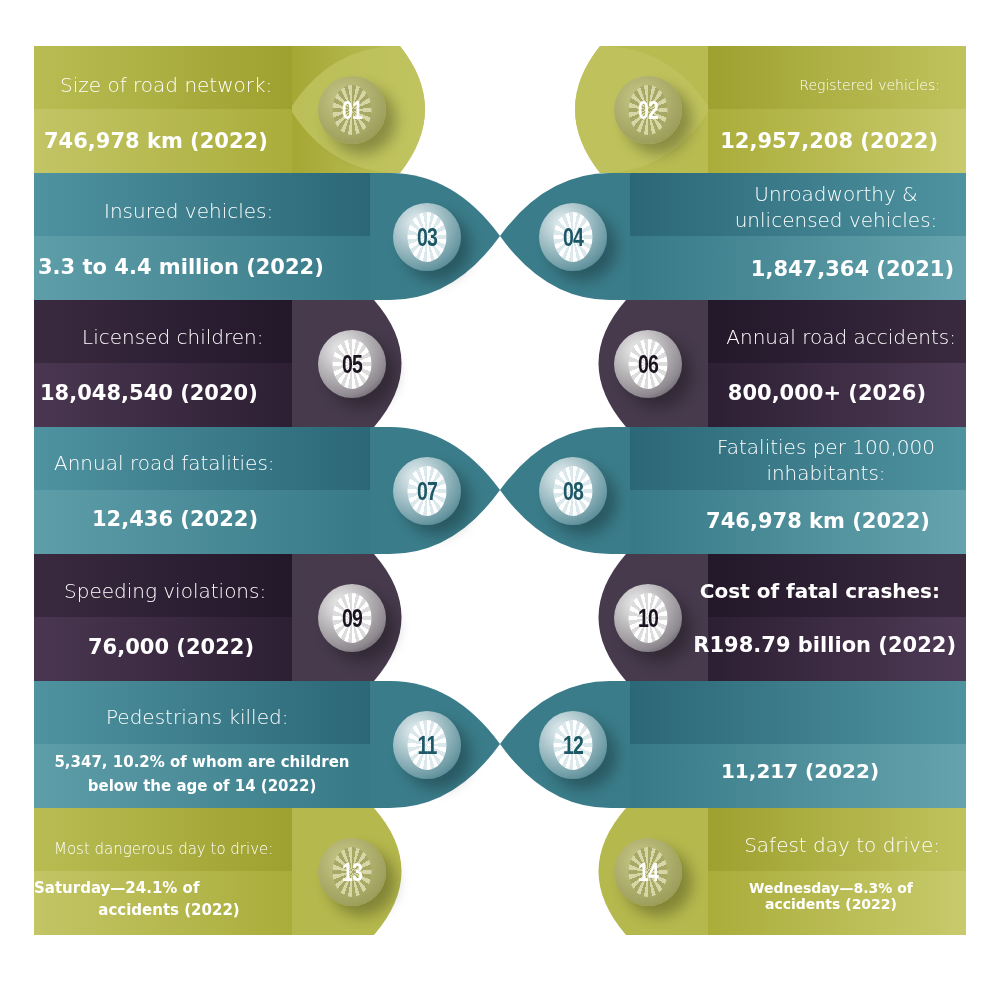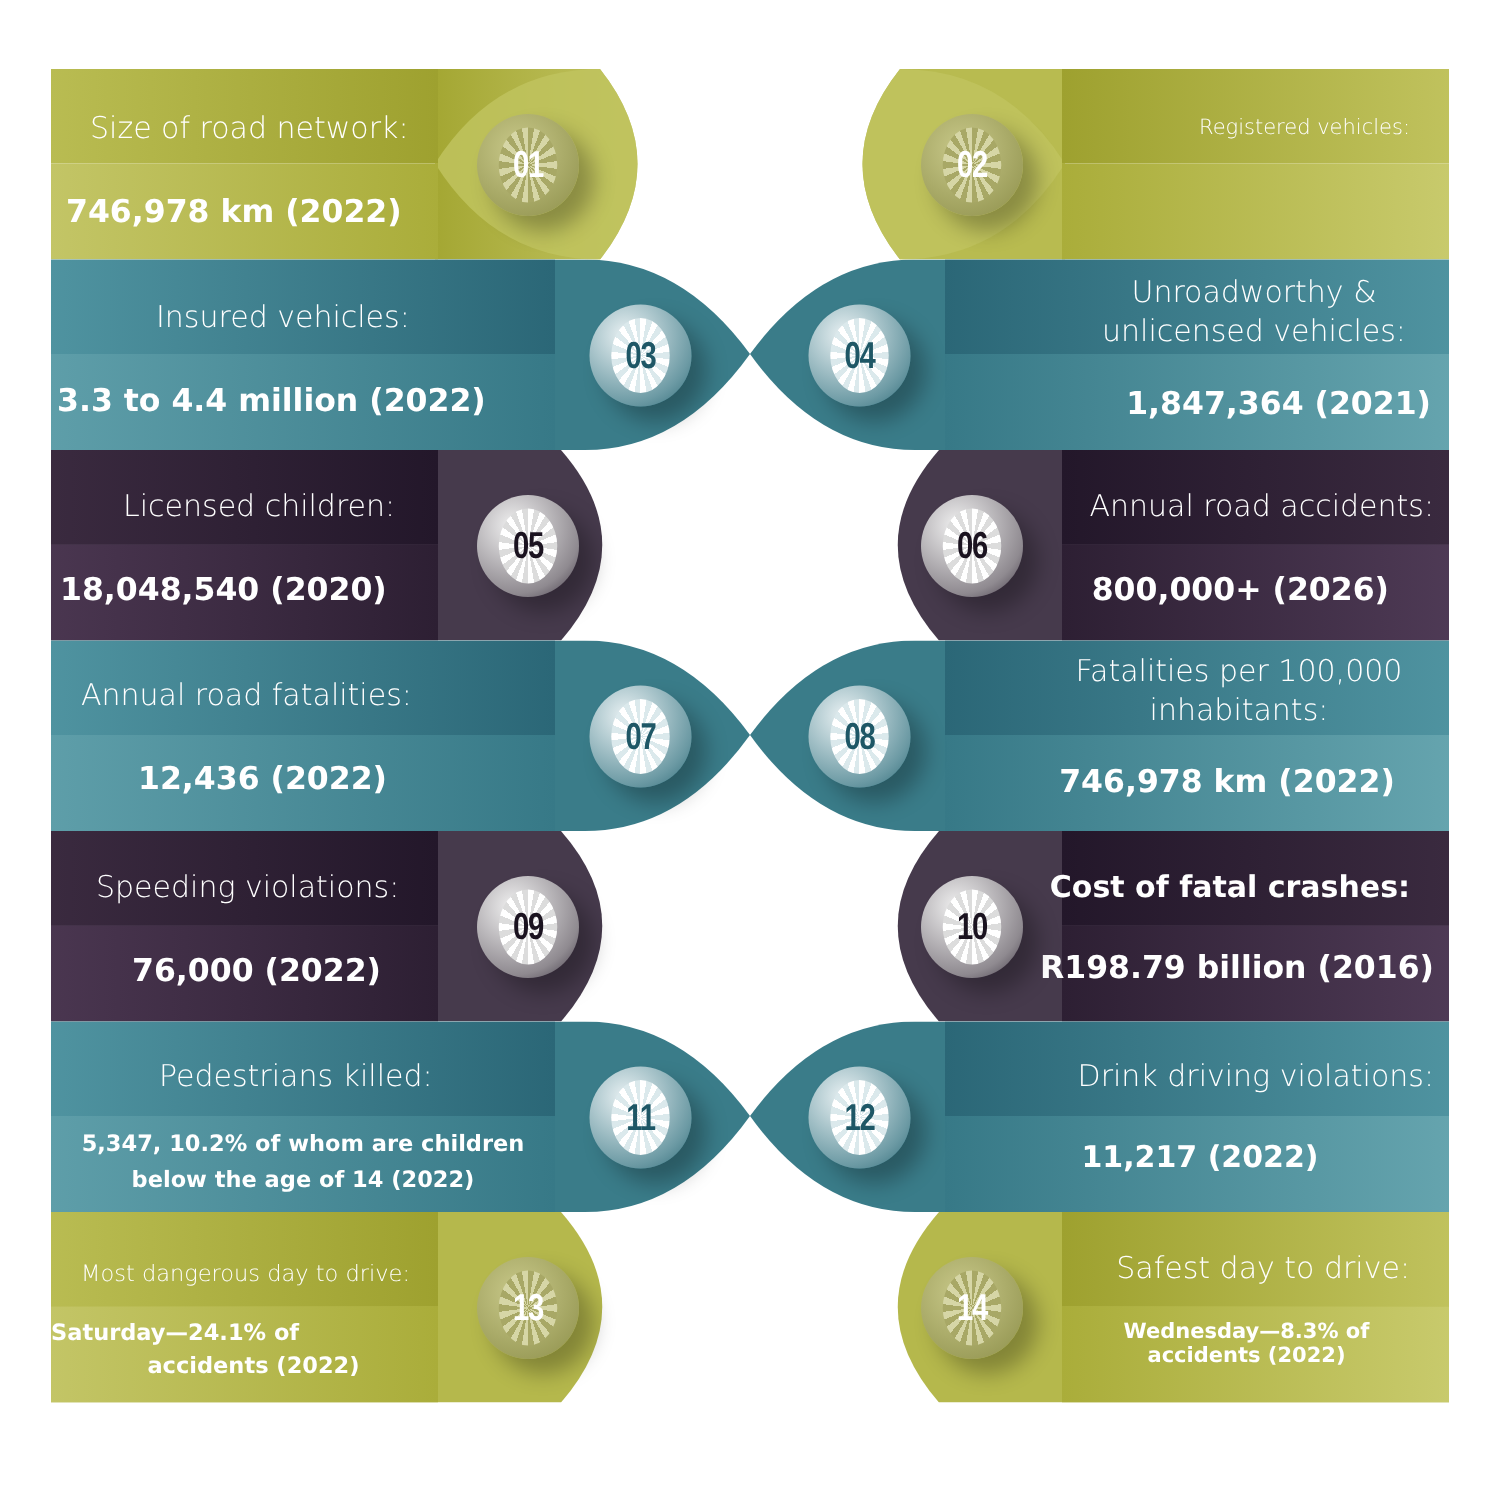--- a/index.html
+++ b/index.html
@@ -141,20 +141,21 @@
     </div>
   <div class="band olive rt" style="left:708px;top:808px;width:258px;height:127px;">
       <div class="top"></div>
       <div class="bot"></div>
     </div>
 
   <div class="lbl" style="left:60px;top:74px;font-size:20px;">Size of road network:</div>
   <div class="val" style="left:44px;top:130px;font-size:21px;">746,978 km (2022)</div>
 
   <div class="lbl" style="right:60px;top:74px;font-size:14px;">Registered vehicles:</div>
+  <div class="val" style="right:62px;top:130px;font-size:21px;">12,957,208 (2022)</div>
 
   <div class="lbl" style="left:104px;top:200px;font-size:20px;">Insured vehicles:</div>
   <div class="val" style="left:38px;top:256px;font-size:21px;">3.3 to 4.4 million (2022)</div>
 
   <div class="lbl" style="right:60px;top:183px;font-size:20px;text-align:center;width:240px;right:44px;">Unroadworthy &amp;</div>
   <div class="lbl" style="right:44px;top:209px;font-size:20px;text-align:center;width:240px;">unlicensed vehicles:</div>
   <div class="val" style="right:46px;top:258px;font-size:21px;text-align:right;width:240px;">1,847,364 (2021)</div>
 
   <div class="lbl" style="left:82px;top:326px;font-size:20px;">Licensed children:</div>
   <div class="val" style="left:40px;top:382px;font-size:21px;">18,048,540 (2020)</div>
@@ -166,27 +167,26 @@
   <div class="val" style="left:92px;top:508px;font-size:21px;">12,436 (2022)</div>
 
   <div class="lbl" style="right:44px;top:436px;font-size:20px;text-align:center;width:260px;">Fatalities per 100,000</div>
   <div class="lbl" style="right:44px;top:462px;font-size:20px;text-align:center;width:260px;">inhabitants:</div>
   <div class="val" style="right:52px;top:510px;font-size:21px;text-align:center;width:260px;">746,978 km (2022)</div>
 
   <div class="lbl" style="left:64px;top:580px;font-size:20px;">Speeding violations:</div>
   <div class="val" style="left:88px;top:636px;font-size:21px;">76,000 (2022)</div>
 
   <div class="lbl" style="right:60px;top:580px;font-size:20px;font-weight:bold;">Cost of fatal crashes:</div>
-  <div class="val" style="right:44px;top:634px;font-size:21px;">R198.79 billion (2016)</div>
+  <div class="val" style="right:44px;top:634px;font-size:21px;">R198.79 billion (2022)</div>
 
   <div class="lbl" style="left:106px;top:706px;font-size:20px;">Pedestrians killed:</div>
   <div class="val" style="left:34px;top:752px;font-size:15px;line-height:20px;text-align:center;width:336px;">5,347, 10.2% of whom are children</div>
   <div class="val" style="left:34px;top:776px;font-size:15px;line-height:20px;text-align:center;width:336px;">below the age of 14 (2022)</div>
 
-  <div class="lbl" style="right:44px;top:706px;font-size:20px;">Drink driving violations:</div>
   <div class="val" style="right:80px;top:760px;font-size:20px;text-align:center;width:240px;">11,217 (2022)</div>
 
   <div class="lbl" style="left:54px;top:838px;font-size:15px;">Most dangerous day to drive:</div>
   <div class="val" style="left:34px;top:878px;font-size:15px;line-height:20px;width:270px;">Saturday—24.1% of</div>
   <div class="val" style="left:34px;top:900px;font-size:15px;line-height:20px;text-align:center;width:270px;">accidents (2022)</div>
 
   <div class="lbl" style="right:60px;top:834px;font-size:20px;">Safest day to drive:</div>
   <div class="val" style="right:54px;top:880px;font-size:14px;line-height:16px;text-align:center;width:230px;">Wednesday—8.3% of</div>
   <div class="val" style="right:54px;top:896px;font-size:14px;line-height:16px;text-align:center;width:230px;">accidents (2022)</div>
 

